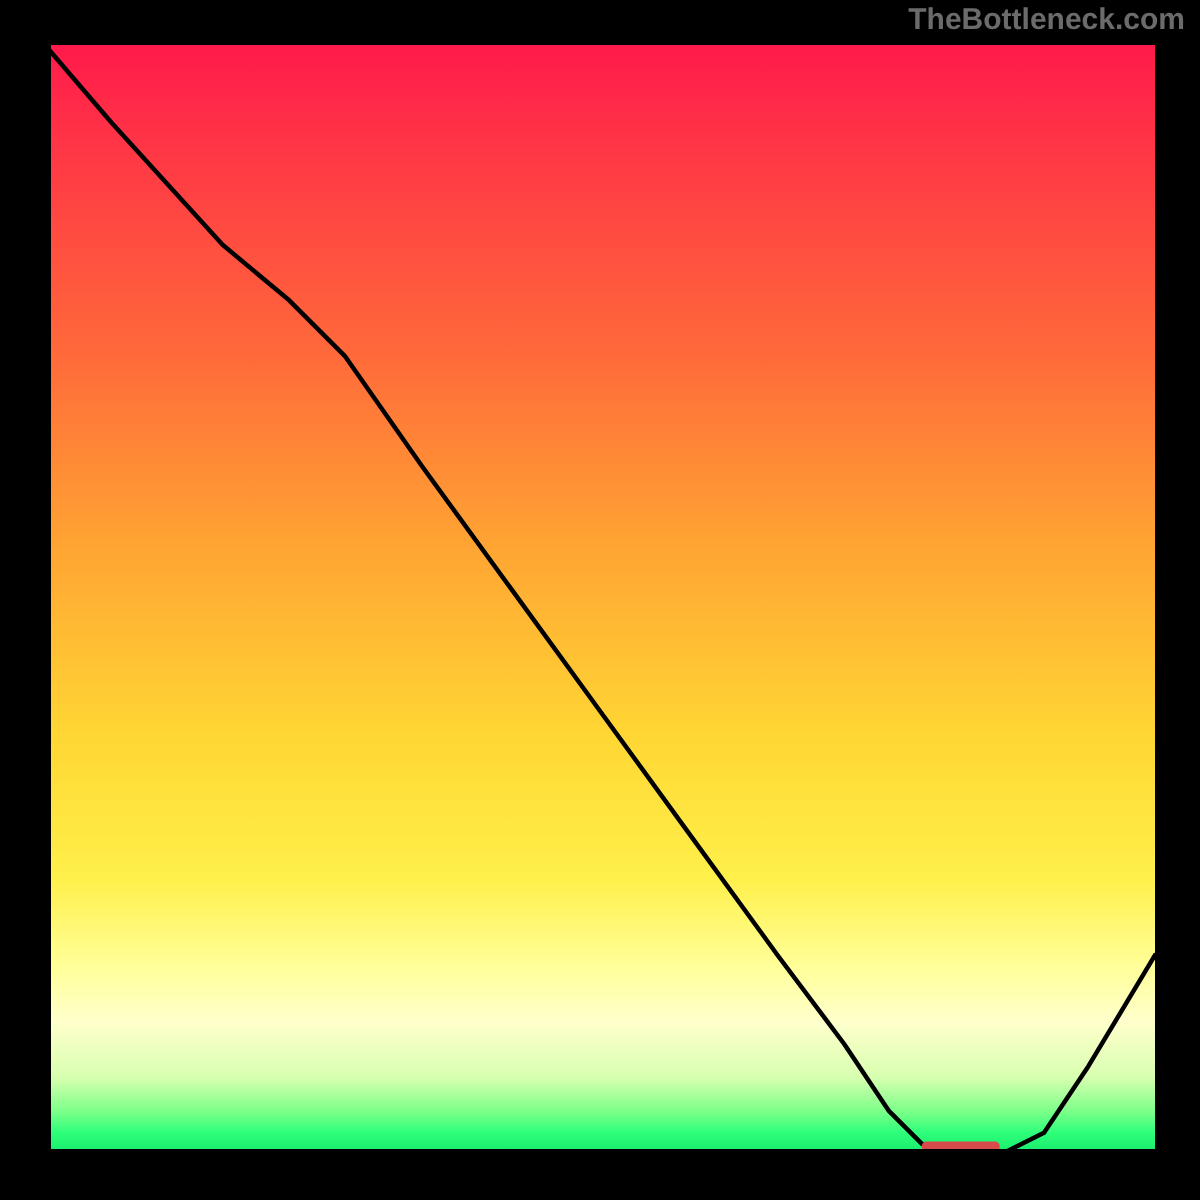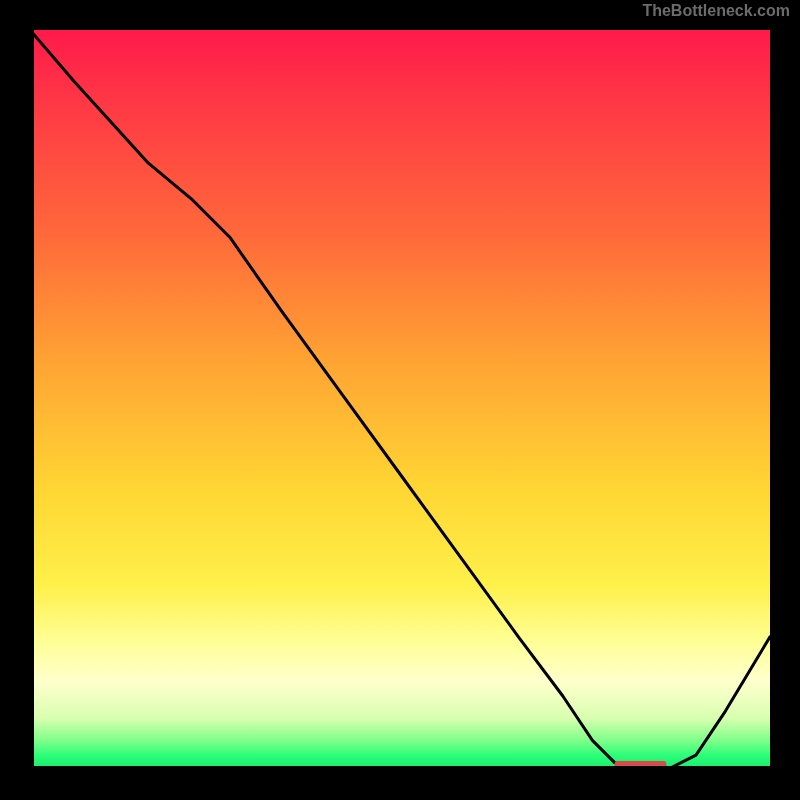--- a/index.html
+++ b/index.html
@@ -14,21 +14,21 @@
   .wrap {
     position: relative;
     width: 800px;
     height: 800px;
   }
   .attribution {
     position: absolute;
     top: 2px;
     right: 10px;
     color: #6b6b6b;
-    font-size: 16px;
+    font-size: 20px;
     font-weight: bold;
     letter-spacing: 0px;
     user-select: none;
   }
   .plot-outer {
     position: absolute;
     left: 30px;
     top: 30px;
     width: 740px;
     height: 740px;

